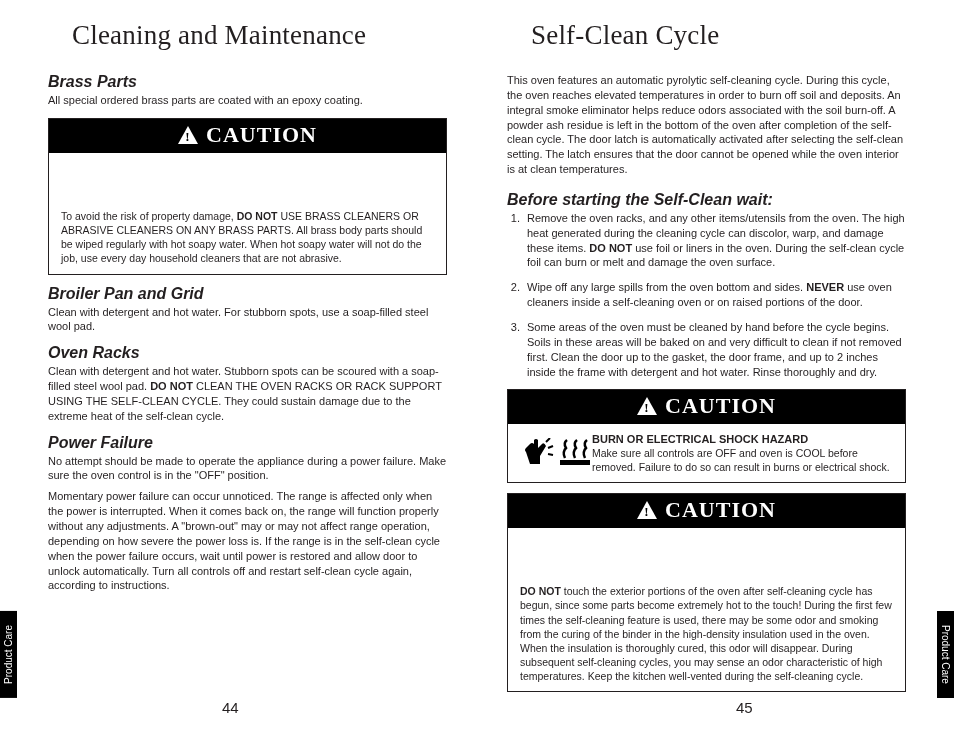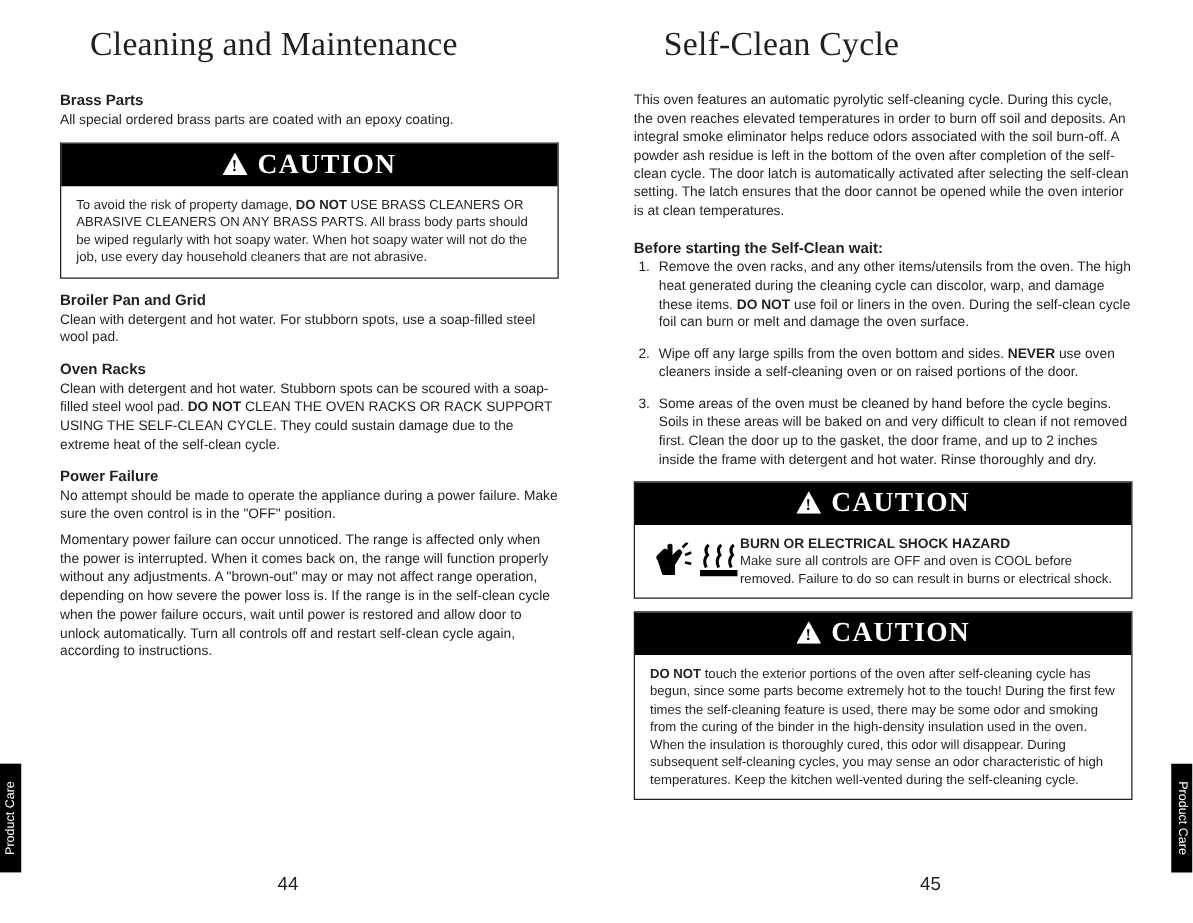--- a/index.html
+++ b/index.html
@@ -22,24 +22,25 @@
   }
   h1 {
     font-family: Georgia, 'Times New Roman', serif;
     font-weight: 300;
     font-size: 27px;
     margin-bottom: 22px;
     letter-spacing: 0.2px;
     margin-left: 24px;
   }
   h3 {
-    font-size: 12px;
+    font-size: 16px;
     font-weight: bold;
     margin-bottom: 2px;
     margin-top: 10px;
+    font-style: italic;
   }
   p, li {
     font-size: 11px;
     line-height: 1.35;
     margin-bottom: 10px;
   }
   .small-block p { margin-bottom: 6px; }
   .alert-box {
     border: 1px solid #231f20;
     margin: 10px 0 10px 0;
@@ -59,20 +60,21 @@
     gap: 8px;
   }
   .alert-header .tri {
     display:inline-block;
     vertical-align: middle;
   }
   .alert-body {
     padding: 8px 12px;
     font-size: 10.5px;
     line-height: 1.3;
+    margin-top: 48px;
   }
   .alert-body p { font-size: 10.5px; margin-bottom:0; }
   .warn-body {
     display:flex;
     gap:0;
     padding:8px 12px;
     align-items:center;
   }
   .warn-icons {
     display:flex;

